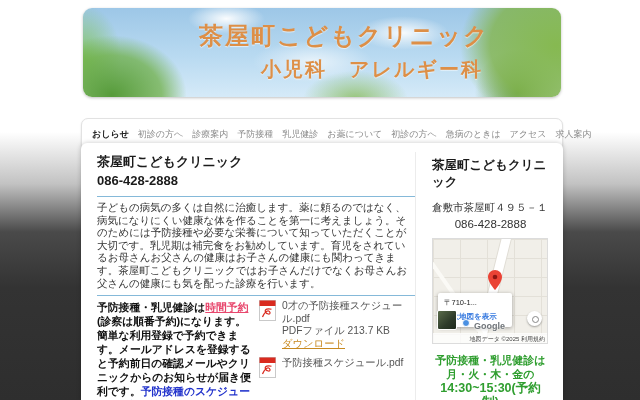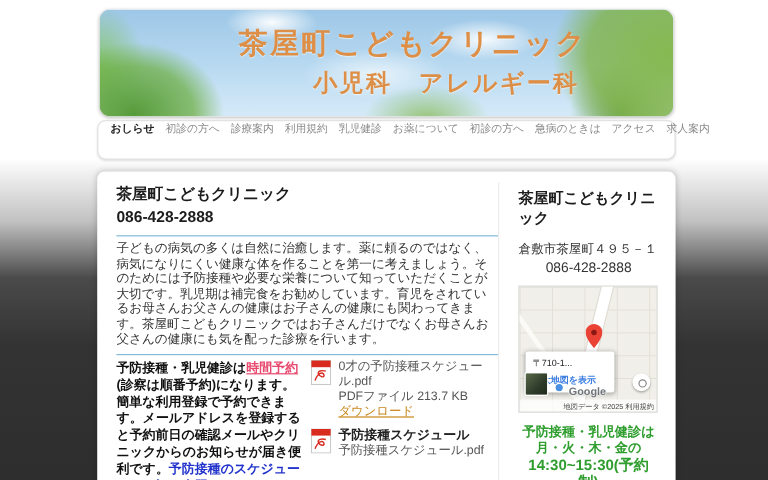--- a/index.html
+++ b/index.html
@@ -20,23 +20,23 @@
       radial-gradient(ellipse 120px 100px at 99% 42%, #86b951, rgba(130,180,75,.8) 55%, rgba(130,180,75,0) 80%),
       radial-gradient(ellipse 60px 60px at 91% 95%, rgba(90,150,60,.9), rgba(90,150,60,0) 72%),
       radial-gradient(ellipse 75px 40px at 57% 102%, rgba(140,190,100,.85), rgba(140,190,100,0) 70%),
       linear-gradient(180deg,#9dc7e7 0%,#b9daf1 55%,#d5eaf8 100%); }
   .banner-t1{ position:absolute; top:12px; left:116px; font-size:24px; font-weight:bold; color:#dd8f47;
     letter-spacing:2px; text-shadow:0 1px 1px rgba(255,255,255,.6); white-space:nowrap; }
   .banner-t2{ position:absolute; top:48px; left:178px; font-size:20px; font-weight:bold; color:#dd8f47;
     letter-spacing:2px; text-shadow:0 1px 1px rgba(255,255,255,.6); white-space:nowrap; }
 
   
-  .nav{ position:absolute; top:100px; left:0; width:482px; height:33px; background:#ffffff;
+  .nav{ position:absolute; top:118px; left:0; width:482px; height:33px; background:#ffffff;
     border:1px solid #e2e2e2; border-radius:7px; box-shadow:0 1px 2px rgba(0,0,0,.12);
-    display:flex; align-items:flex-start; gap:9px; padding-left:10px; }
+    display:flex; align-items:center; gap:9px; padding-left:10px; }
   .nav span{ font-size:9px; color:#8a8a8a; white-space:nowrap; cursor:pointer; }
   .nav span.active{ color:#222; font-weight:bold; }
 
   
   .main-box{ position:absolute; top:143px; left:0; width:482px; height:257px; background:#ffffff;
     border-radius:6px 6px 0 0; box-shadow:0 0 5px rgba(0,0,0,.22); display:flex; padding:9px 14px 0 16px; }
   .left-col{ width:318px; }
   .sidebar{ width:134px; border-left:1px solid #ececec; padding-left:16px; margin-left:0; }
 
   h1.clinic{ font-size:13px; font-weight:bold; color:#1b1b1b; line-height:19px; }
@@ -99,21 +99,21 @@
 
     <div class="banner">
       <div class="banner-t1">茶屋町こどもクリニック</div>
       <div class="banner-t2">小児科　アレルギー科</div>
     </div>
 
     <div class="nav">
       <span class="active">おしらせ</span>
       <span>初診の方へ</span>
       <span>診療案内</span>
-      <span>利用規約</span>
+      <span>予防接種</span>
       <span>乳児健診</span>
       <span>お薬について</span>
       <span>初診の方へ</span>
       <span>急病のときは</span>
       <span>アクセス</span>
       <span>求人案内</span>
     </div>
 
     <div class="main-box">
       <div class="left-col">
@@ -148,21 +148,20 @@
             </div>
             <div class="dl-item">
               <span>
                 <svg width="17" height="21" viewBox="0 0 17 21">
                     <rect x="0.5" y="0.5" width="16" height="20" fill="#fff" stroke="#c9c9c9"></rect>
                     <rect x="0.5" y="0.5" width="16" height="5.5" fill="#d92a1f"></rect>
                     <path d="M3.5 17 C6 10.5, 10 9.5, 11 12.5 C11.6 14.8, 7.5 14.6, 6.3 11.5 C5.5 9.3, 9 8.2, 12.5 9.3" stroke="#d92a1f" fill="none" stroke-width="1.2"></path>
                   </svg>
               </span>
               <div class="dl-texts">
-                <div class="dl-title">予防接種スケジュール</div>
                 <div>予防接種スケジュール.pdf</div>
 
               </div>
             </div>
           </div>
         </div>
       </div>
 
       <div class="sidebar">
         <div class="sb-name">茶屋町こどもクリニック</div>

